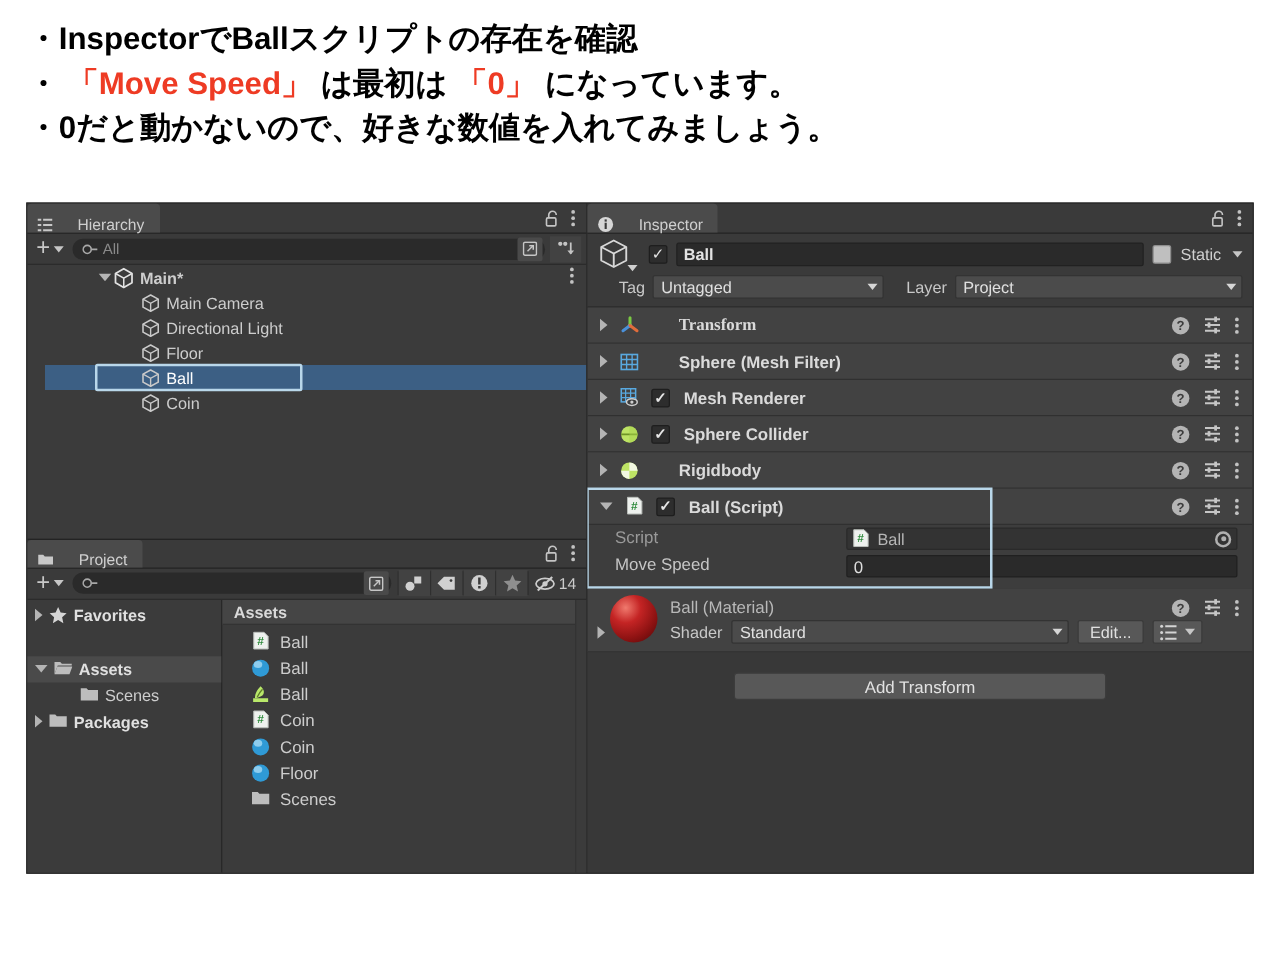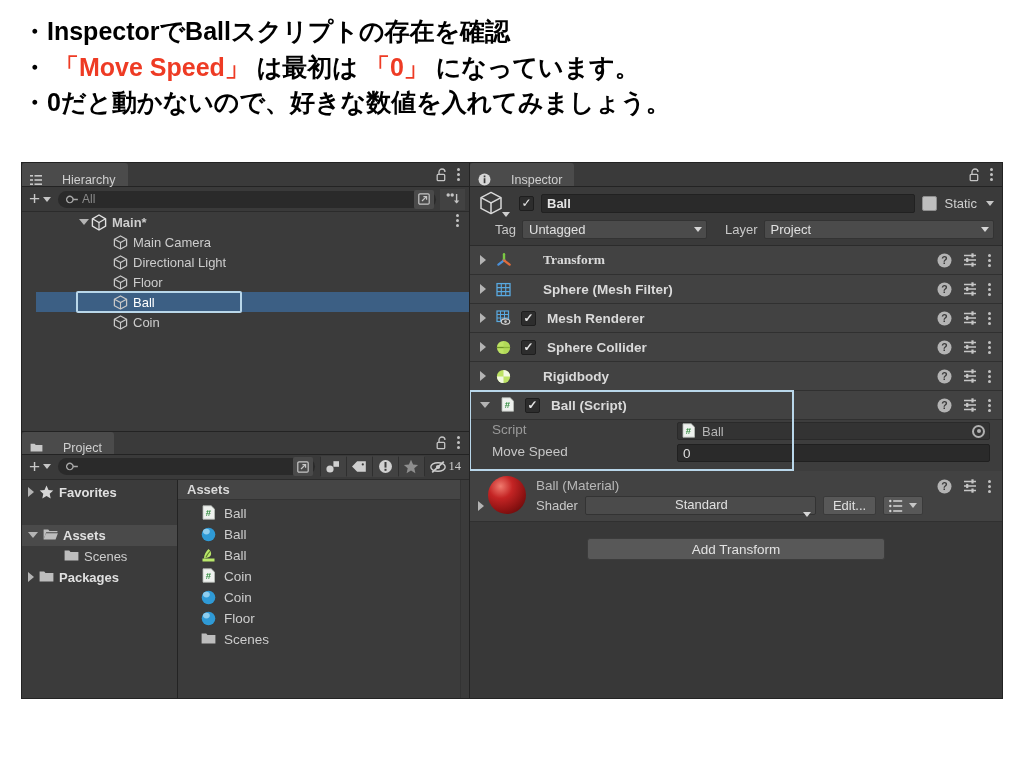--- a/index.html
+++ b/index.html
@@ -522,21 +522,21 @@
             <rect x="6.5" y="9.8" width="2" height="2" fill="#3a3a3a"></rect>
           </svg>
       </div>
       <div class="tool-sep"></div>
       <div class="tool-ico">
         <svg width="16" height="15" viewBox="0 0 16 15">
             <path d="M8 0.8l2.1 4.6 5 .5-3.8 3.4 1.1 4.9L8 11.6l-4.4 2.6 1.1-4.9L.9 5.9l5-.5z" fill="#8e8e8e"></path>
           </svg>
       </div>
       <div class="tool-sep"></div>
-      <div class="hidden-count" style="padding-left:4px;font-family:Liberation Serif, serif;">
+      <div class="hidden-count" style="padding-left:4px;">
         <span>
           <svg width="18" height="14" viewBox="0 0 18 14">
               <ellipse cx="9" cy="7" rx="7.2" ry="4.3" fill="none" stroke="#cccccc" stroke-width="1.4"></ellipse>
               <circle cx="9" cy="7" r="2.1" fill="#cccccc"></circle>
               <line x1="3.2" y1="12.4" x2="14.8" y2="1.6" stroke="#cccccc" stroke-width="1.7"></line>
             </svg>
         </span>
         <span>14</span>
       </div>
     </div>
@@ -944,21 +944,21 @@
         </div>
         <div class="mat-row">
           <div class="mat-foldout">
             <span class="comp-foldout"></span>
           </div>
      <div class="mat-thumb"></div>
      <div class="mat-col">
        <div class="mat-title">Ball (Material)</div>
        <div class="mat-shader">
          <span class="field-lbl">Shader</span>
-         <div class="dropdown" style="width:231px;flex-direction:column;">
+         <div class="dropdown" style="width:270px;">
            <span>Standard</span>
            <span class="dd-caret"></span>
          </div>
          <div class="edit-btn">Edit...</div>
          <div class="list-btn">
            <span>
                   <svg width="15" height="14" viewBox="0 0 15 14">
                     <path d="M4.2 2h9M4.2 7h9M4.2 12h9" stroke="#d4d4d4" stroke-width="1.5"></path>
                     <circle cx="1.3" cy="2" r="1.2" fill="#d4d4d4"></circle>
                     <circle cx="1.3" cy="7" r="1.2" fill="#d4d4d4"></circle>

